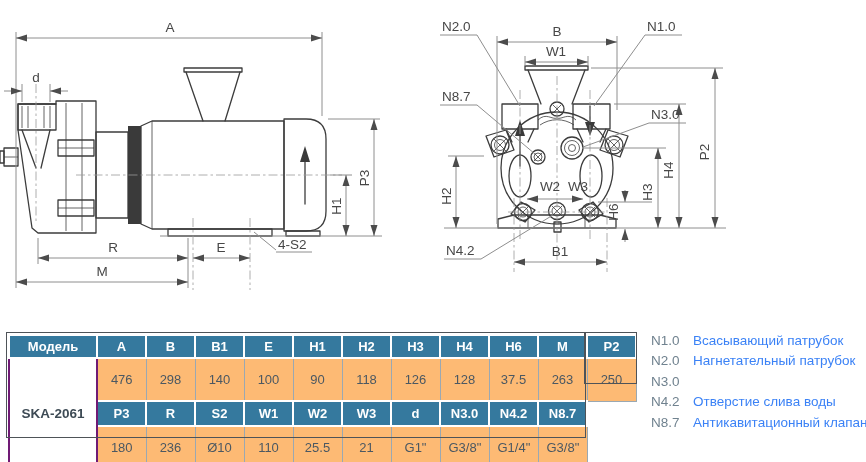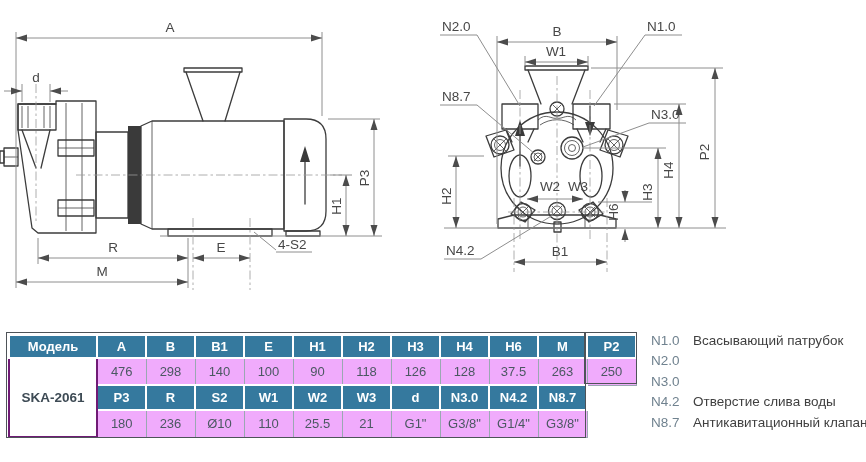--- a/index.html
+++ b/index.html
@@ -12,34 +12,34 @@
   .lnf{fill:#3a3a3a;stroke:none;}
   .dim{stroke:#8e8e8e;stroke-width:1;fill:none;}
   .cl{stroke:#9a9a9a;stroke-width:0.8;fill:none;stroke-dasharray:9 3 2.5 3;}
   .dlab{font:13.5px "Liberation Sans",sans-serif;fill:#474747;}
   .mid{text-anchor:middle;}
   .arrfill{fill:#4c4c4c;}
   
   .spec-table{position:absolute;left:8px;top:334px;border-collapse:collapse;table-layout:fixed;width:627px;}
   .spec-table th{background:#35799e;color:#ffffff;font:bold 13px "Liberation Sans",sans-serif;
                  border:2px solid #ffffff;text-align:center;padding:0;height:21px;}
-  .spec-table td.val{background:#f0abfc;color:#4b5862;font:13px "Liberation Sans",sans-serif;
-                 border:1px solid #9aa8b2;text-align:center;padding:0;height:25px;}
+  .spec-table td.val{background:#fdba74;color:#4b5862;font:13px "Liberation Sans",sans-serif;
+                 border:1px solid #9aa8b2;text-align:center;padding:8px;height:25px;}
   .spec-table td.model-cell{background:#ffffff;color:#3e4b55;font:bold 13.5px "Liberation Sans",sans-serif;
                  border:2px solid #701a75;text-align:center;padding:0;}
   .spec-table td.blank{border:none;background:transparent;}
   .r2{height:24px;} .r3 th{height:23px;} .r4 td{height:25px;}
   .tbl-outline{position:absolute;border:1.5px solid #4e5358;pointer-events:none;}
   #outline-main{left:6px;top:332px;width:578px;height:104px;}
   #outline-p2{left:584px;top:332px;width:51px;height:50px;}
   
   .legend{position:absolute;left:651px;top:330px;}
   .legend-row{display:flex;align-items:center;height:20.5px;}
   .lcode{width:42px;color:#70828f;font:13.5px "Liberation Sans",sans-serif;}
-  .ltext{color:#404040;font:13.5px "Liberation Sans",sans-serif;white-space:nowrap;}
+  .ltext{color:#3b82f6;font:13.5px "Liberation Sans",sans-serif;white-space:nowrap;}
 </style>
 </head>
 <body>
 
 <div class="stage">
 
   <svg style="left:0;top:0" width="400" height="310" viewBox="0 0 400 310">
     <defs>
       <marker id="ae" orient="auto" markerWidth="12" markerHeight="9" refX="11" refY="4.5" markerUnits="userSpaceOnUse">
         <path d="M0,1 L11,4.5 L0,8 Z" class="arrfill"></path>
@@ -400,20 +400,21 @@
   <div class="tbl-outline" id="outline-main"></div>
   <div class="tbl-outline" id="outline-p2"></div>
 
   <div class="legend">
     <div class="legend-row">
       <span class="lcode">N1.0</span>
       <span class="ltext">Всасывающий патрубок</span>
     </div>
     <div class="legend-row">
       <span class="lcode">N2.0</span>
+      <span class="ltext">Нагнетательный патрубок</span>
     </div>
     <div class="legend-row">
       <span class="lcode">N3.0</span>
     </div>
     <div class="legend-row">
       <span class="lcode">N4.2</span>
       <span class="ltext">Отверстие слива воды</span>
     </div>
     <div class="legend-row">
       <span class="lcode">N8.7</span>

